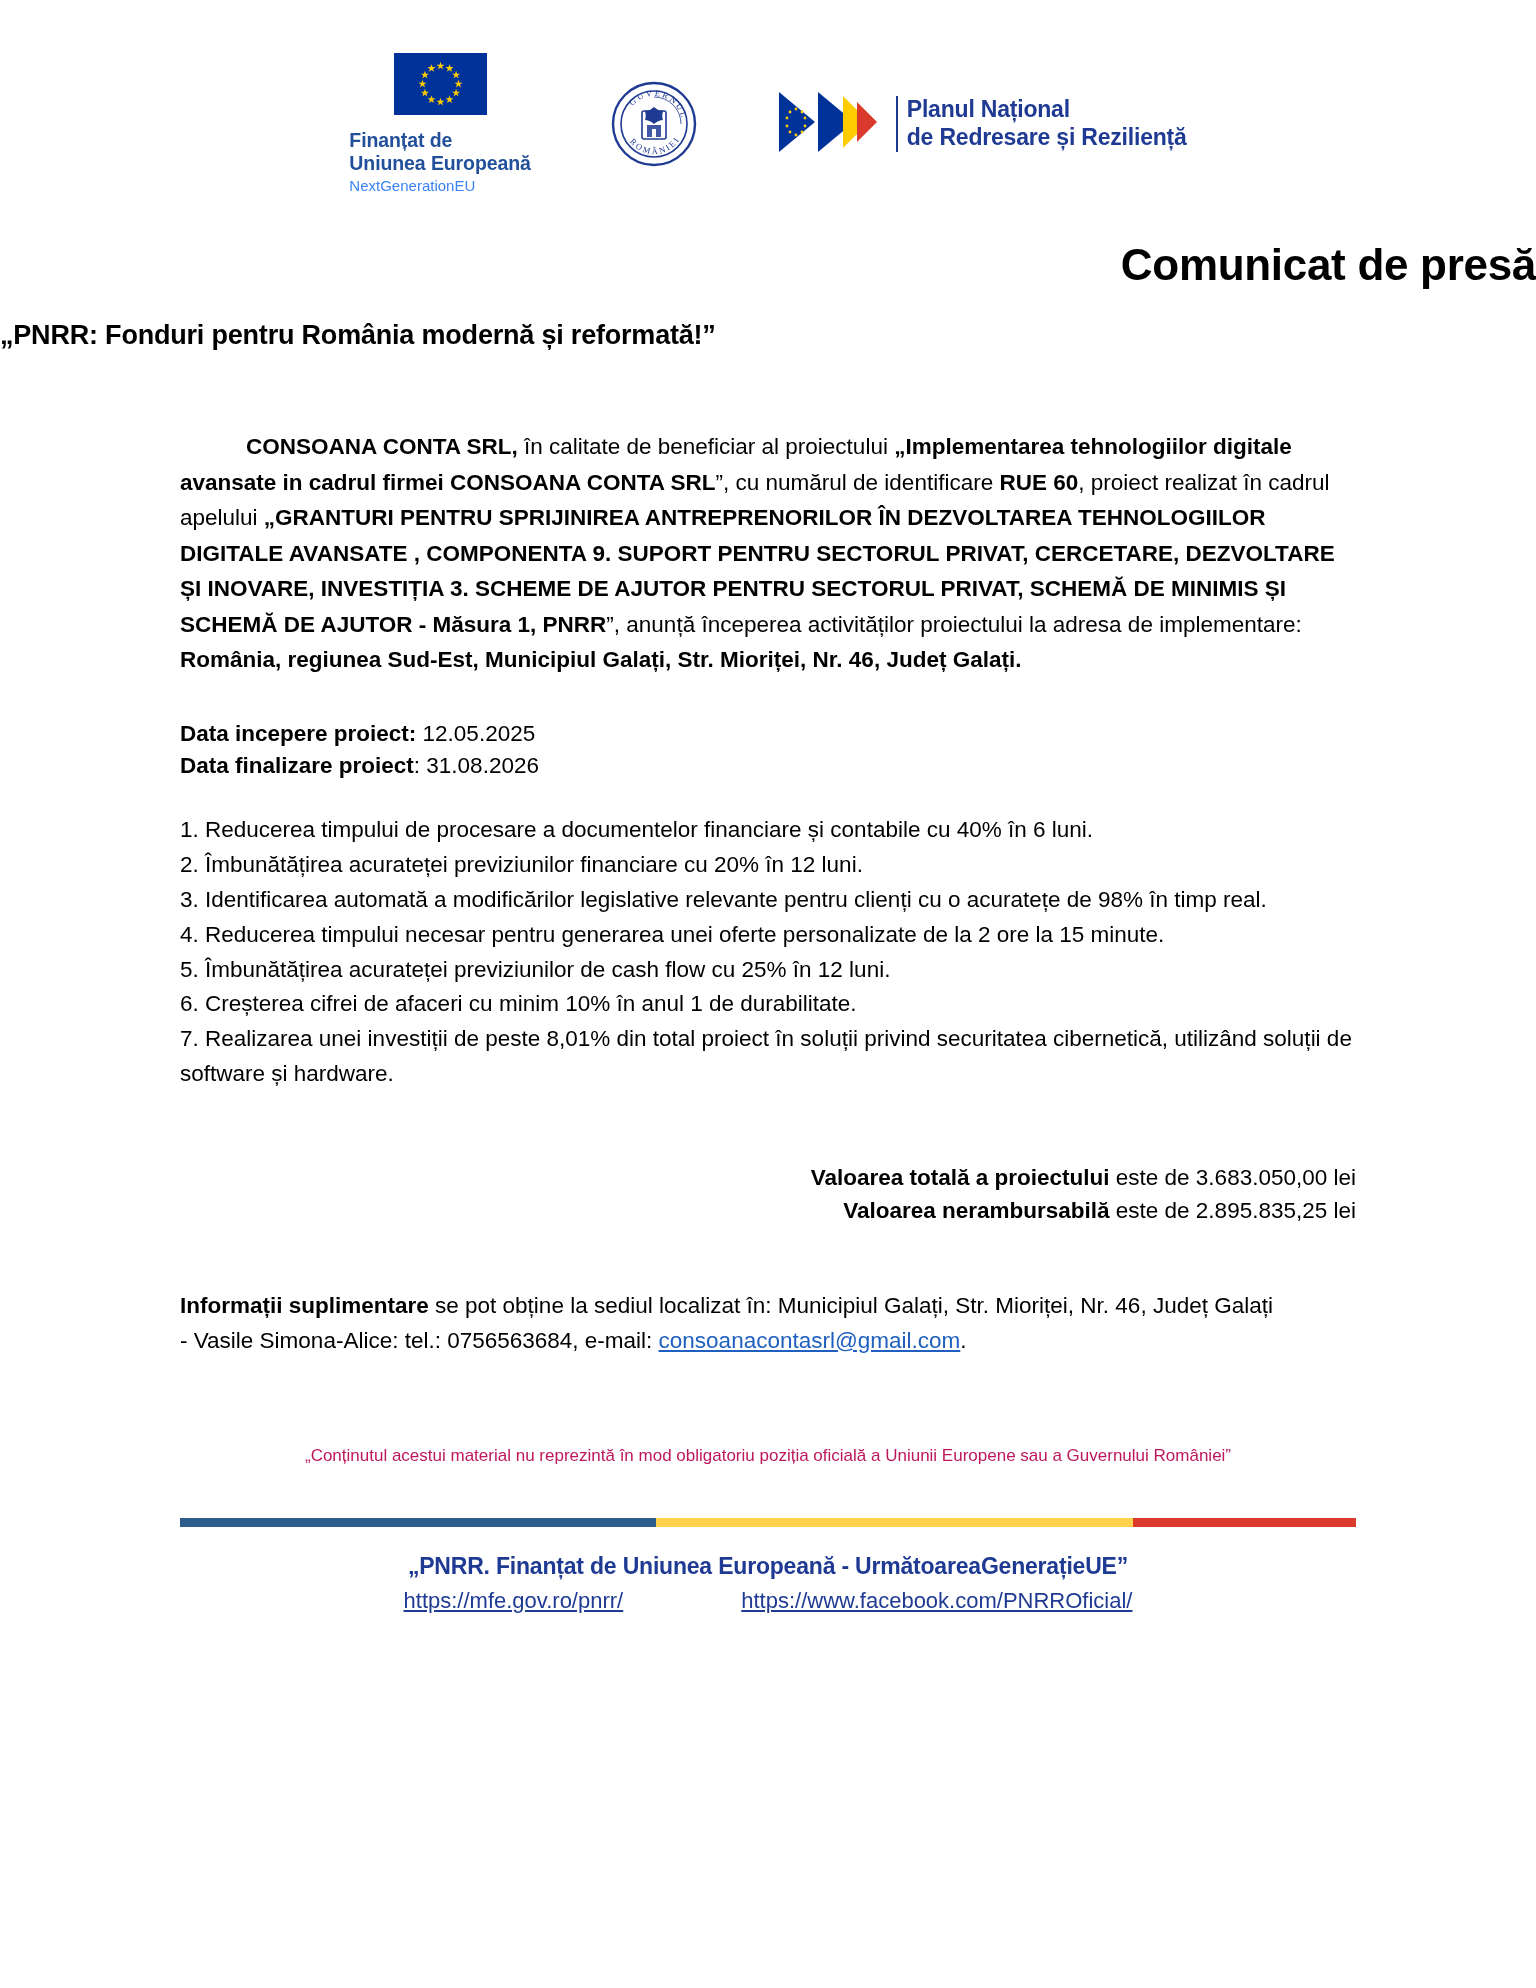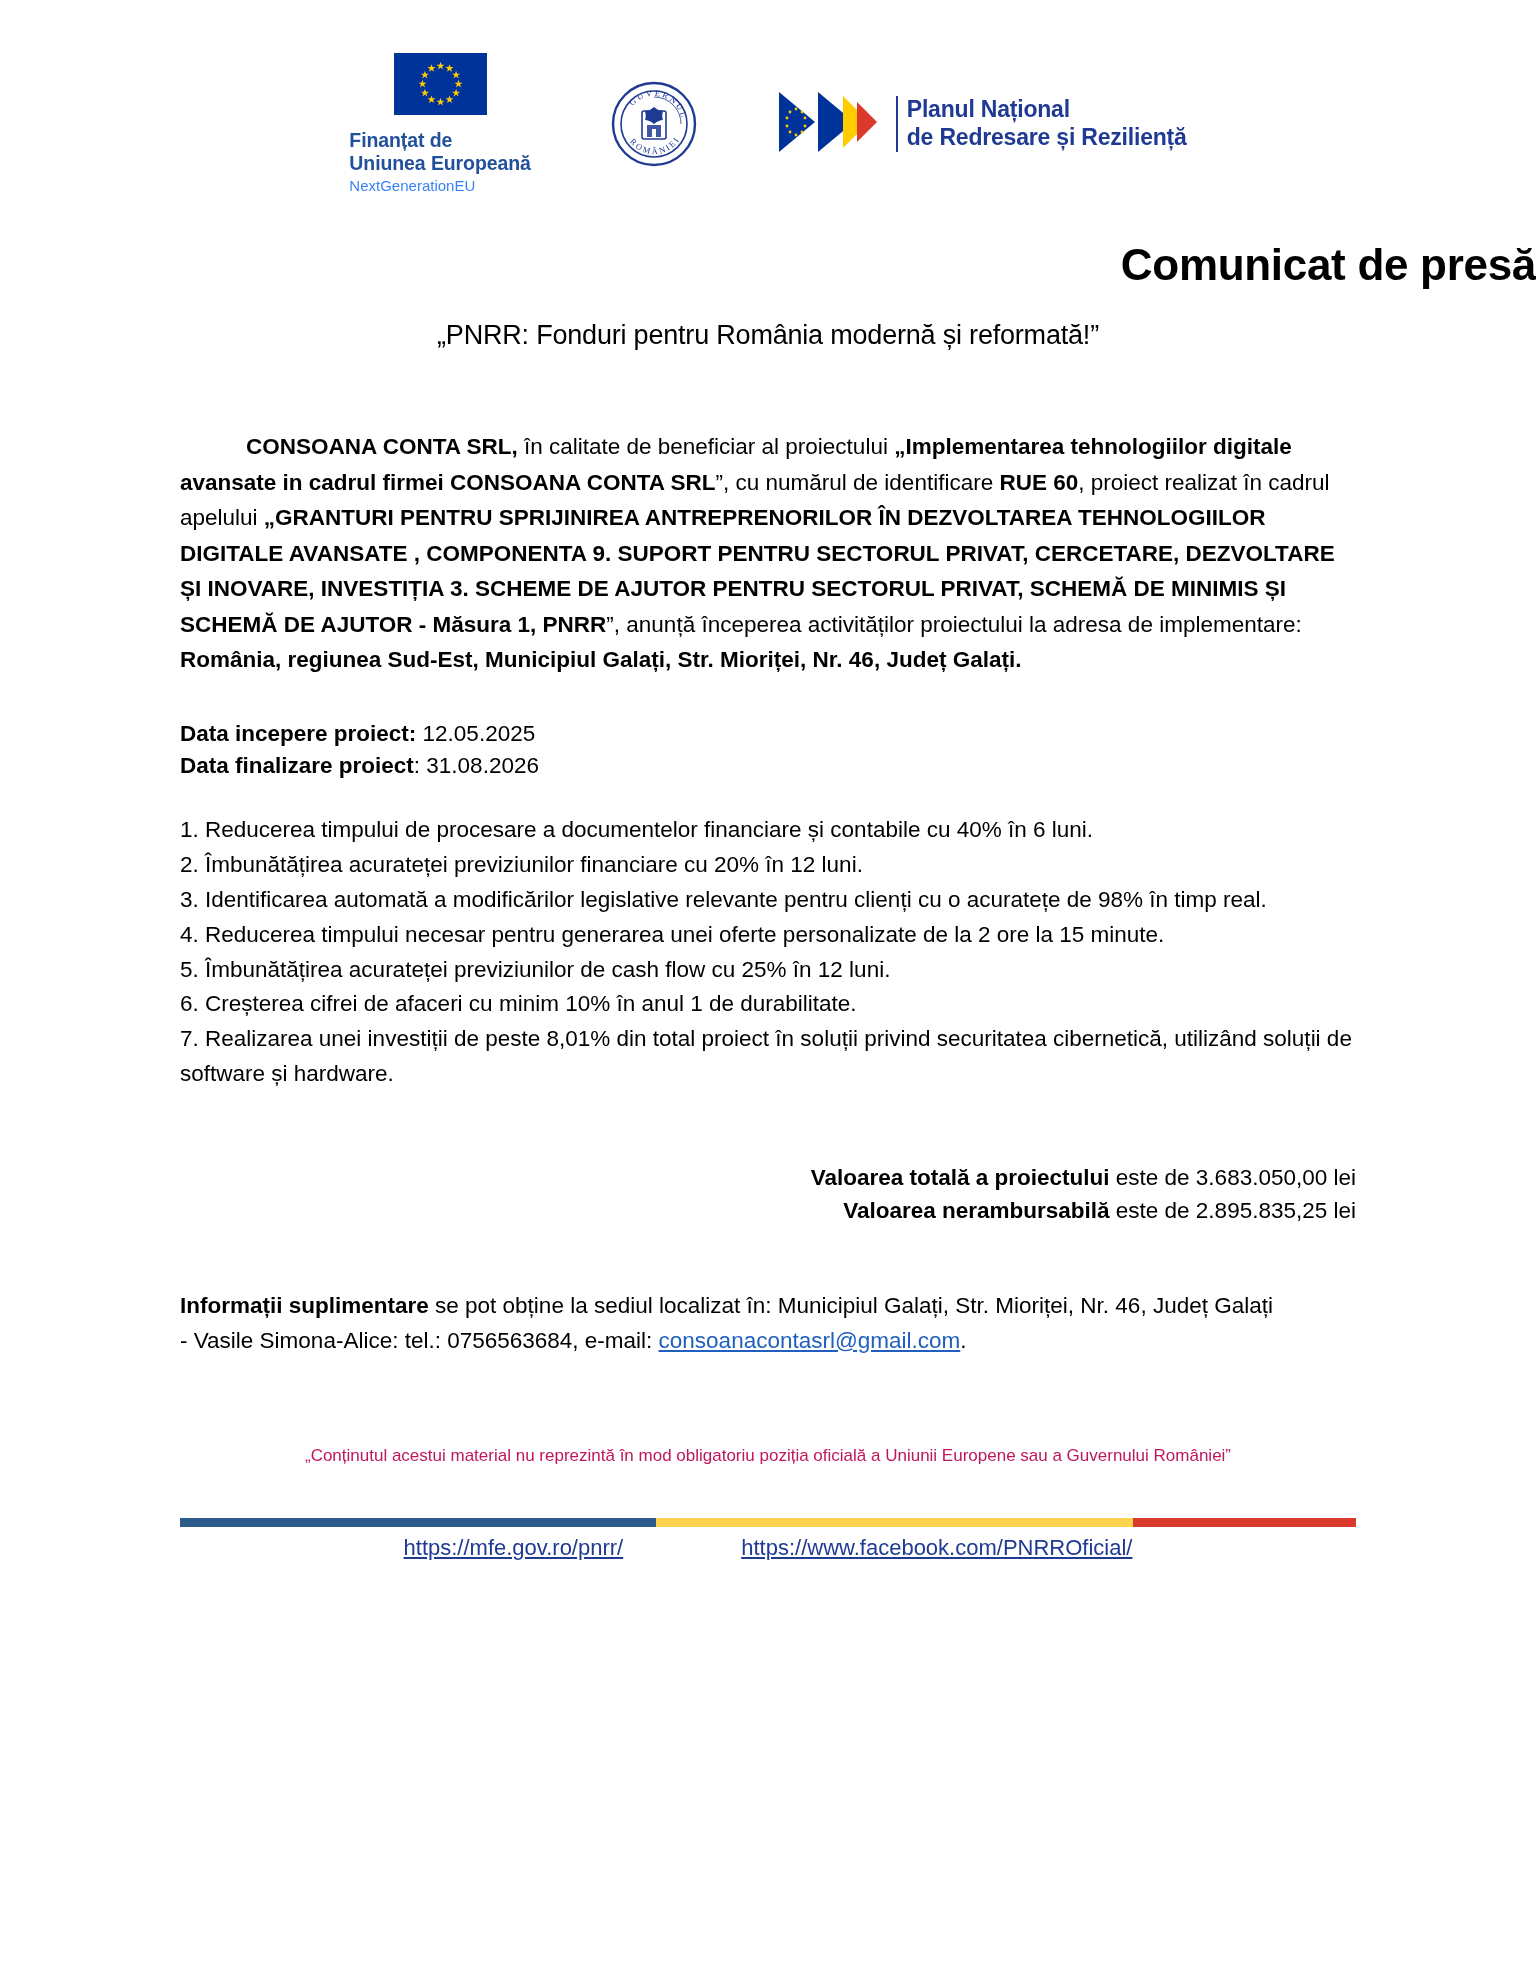--- a/index.html
+++ b/index.html
@@ -96,23 +96,23 @@
 
   
   .doc-title {
     text-align: right;
     font-size: 44px;
     font-weight: bold;
     margin-top: 70px;
     letter-spacing: -0.3px;
   }
   .doc-subtitle {
-    text-align: center;
+    text-align: left;
     font-size: 27px;
-    font-weight: normal;
+    font-weight: bold;
     margin-top: 30px;
     letter-spacing: -0.2px;
   }
 
   
   .content {
     margin: 0 180px 0 180px;
     font-size: 22.5px;
     line-height: 1.58;
     text-align: left;
@@ -341,19 +341,20 @@
   </div>
 
   <div class="disclaimer">„Conținutul acestui material nu reprezintă în mod obligatoriu poziția oficială a Uniunii Europene sau a Guvernului României”</div>
 
   <div class="tricolor">
     <div class="seg-blue"></div>
     <div class="seg-yellow"></div>
     <div class="seg-red"></div>
   </div>
 
+  <div class="footer-title">„PNRR. Finanțat de Uniunea Europeană - UrmătoareaGenerațieUE”</div>
 
   <div class="footer-links">
     <span>https://mfe.gov.ro/pnrr/</span>
     <span>https://www.facebook.com/PNRROficial/</span>
   </div>
 
 </div>
 
 </body></html>

